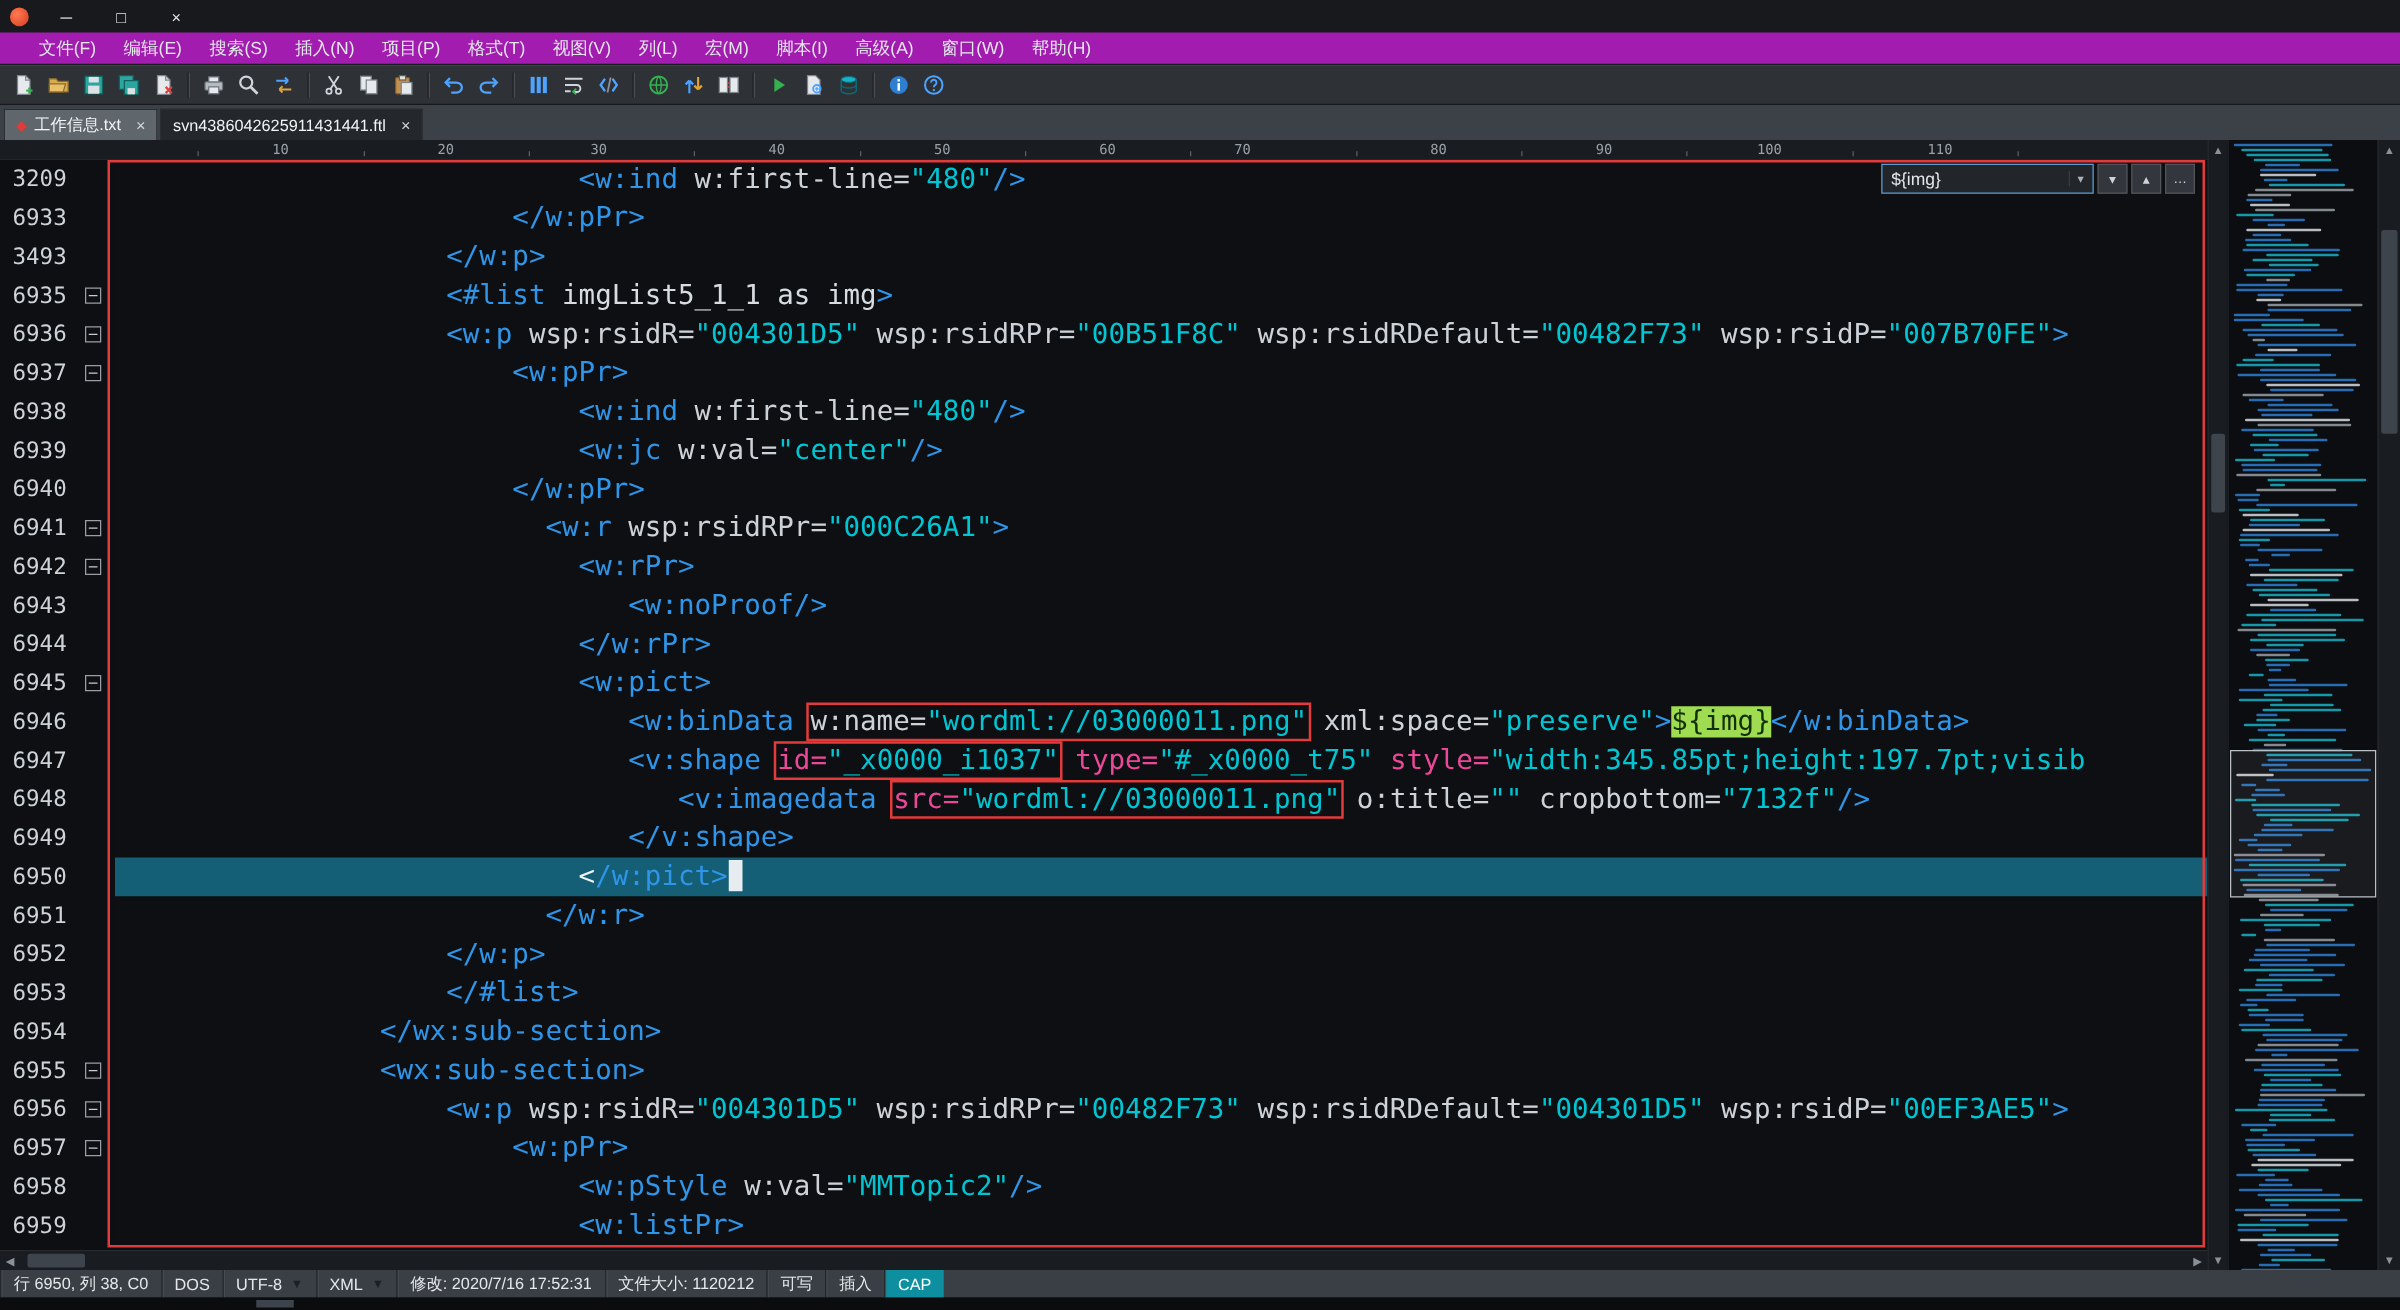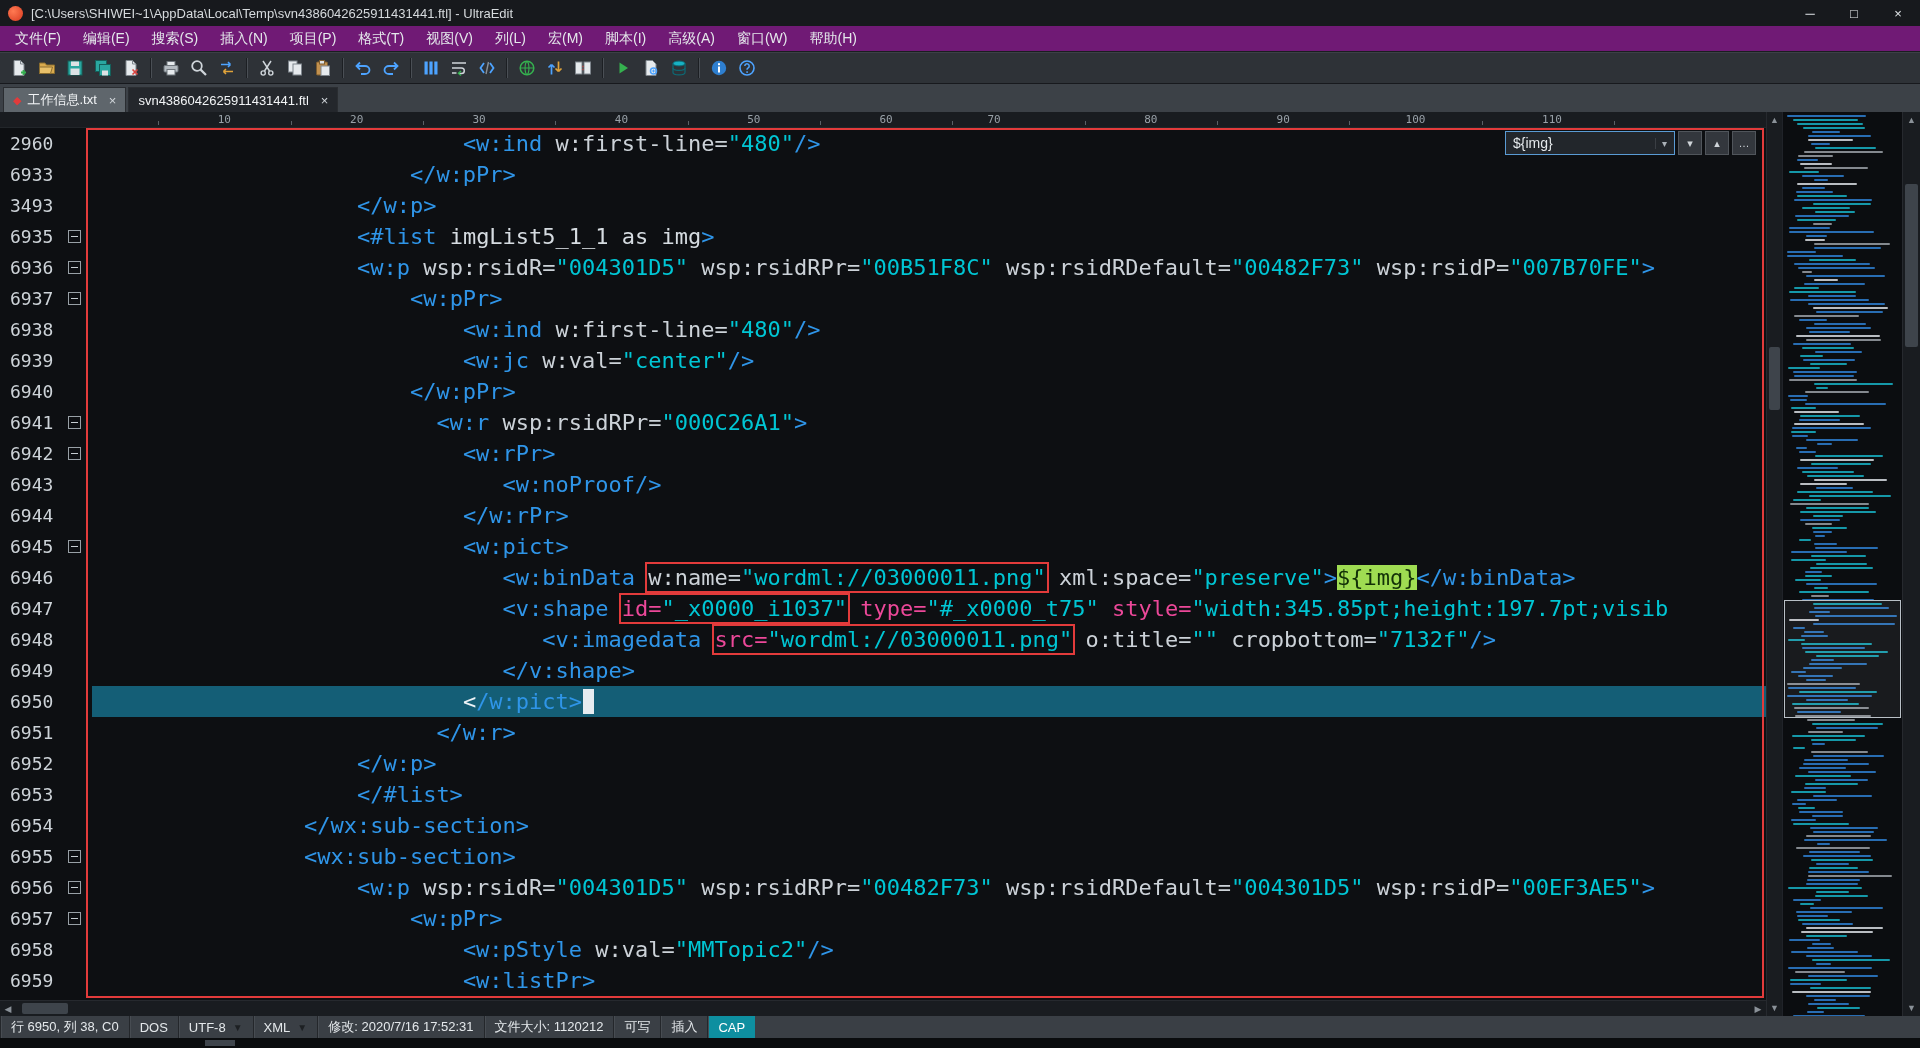--- a/index.html
+++ b/index.html
@@ -7,21 +7,21 @@
   .app{width:1920px;height:1048px;display:flex;flex-direction:column;background:#17191d;color:#d6dadd}
 
   
   .titlebar{flex:0 0 26px;display:flex;align-items:center;padding-left:8px;background:#17191d;font-size:13px;color:#d6dadd}
   .app-icon{width:15px;height:15px;border-radius:50%;background:radial-gradient(circle at 35% 35%,#ff7a52,#d83a20);margin-right:8px;flex:0 0 15px}
   .title-text{flex:1;white-space:nowrap;overflow:hidden}
   .win-controls{display:flex}
   .win-btn{width:44px;height:26px;display:flex;align-items:center;justify-content:center;font-size:13px;color:#e2e6e9}
 
   
-  .menubar{flex:0 0 26px;background:#701a75;display:flex;align-items:center;padding-left:4px;border-bottom:1px solid #1a1d20}
+  .menubar{flex:0 0 26px;background:#a21caf;display:flex;align-items:center;padding-left:20px;border-bottom:1px solid #1a1d20}
   .menu-item{padding:0 11px;height:100%;display:flex;align-items:center;font-size:14px;color:#e4e8eb}
 
   
   .toolbar{flex:0 0 32px;background:#2e3237;border-top:1px solid #3c4046;border-bottom:1px solid #17191d;display:flex;align-items:center;padding-left:6px;gap:2px}
   .tb-btn{width:26px;height:26px;display:flex;align-items:center;justify-content:center;border-radius:2px}
   .tb-icon{display:flex}
   .tb-btn svg{width:18px;height:18px}
   .tb-sep{width:2px;height:20px;background:#1c1f23;border-right:1px solid #4a4f55;margin:0 4px}
 
   
@@ -92,21 +92,20 @@
   .bottom-strip{flex:0 0 10px;background:#0a0c0e;position:relative}
   .strip-frag{position:absolute;left:205px;top:2px;width:30px;height:6px;background:#3e444b}
 </style>
 </head>
 <body>
 
 <div class="app">
 
   <div class="titlebar">
     <span class="app-icon"></span>
-    <span class="title-text">[C:\Users\SHIWEI~1\AppData\Local\Temp\svn4386042625911431441.ftl] - UltraEdit</span>
     <div class="win-controls">
         <span class="win-btn">─</span>
         <span class="win-btn">□</span>
         <span class="win-btn">×</span>
       </div>
   </div>
 
   <div class="menubar">
       <span class="menu-item">文件(F)</span>
       <span class="menu-item">编辑(E)</span>
@@ -373,21 +372,21 @@
           <span class="ruler-num" style="left: 1283.15px;">90</span>
           <span class="ruler-tick" style="left: 1349.33px;"></span>
           <span class="ruler-num" style="left: 1415.5px;">100</span>
           <span class="ruler-tick" style="left: 1481.67px;"></span>
           <span class="ruler-num" style="left: 1552px;">110</span>
           <span class="ruler-tick" style="left: 1614.02px;"></span>
         </div>
       <div class="code-wrap">
         <div class="gutter">
             <div class="gutter-row">
-              <span class="gutter-num">2960</span>
+              <span class="gutter-num">3209</span>
             </div>
             <div class="gutter-row">
               <span class="gutter-num">6933</span>
             </div>
             <div class="gutter-row">
               <span class="gutter-num">3493</span>
             </div>
             <div class="gutter-row">
               <span class="gutter-num">6935</span>
               <span class="fold-box"></span>

